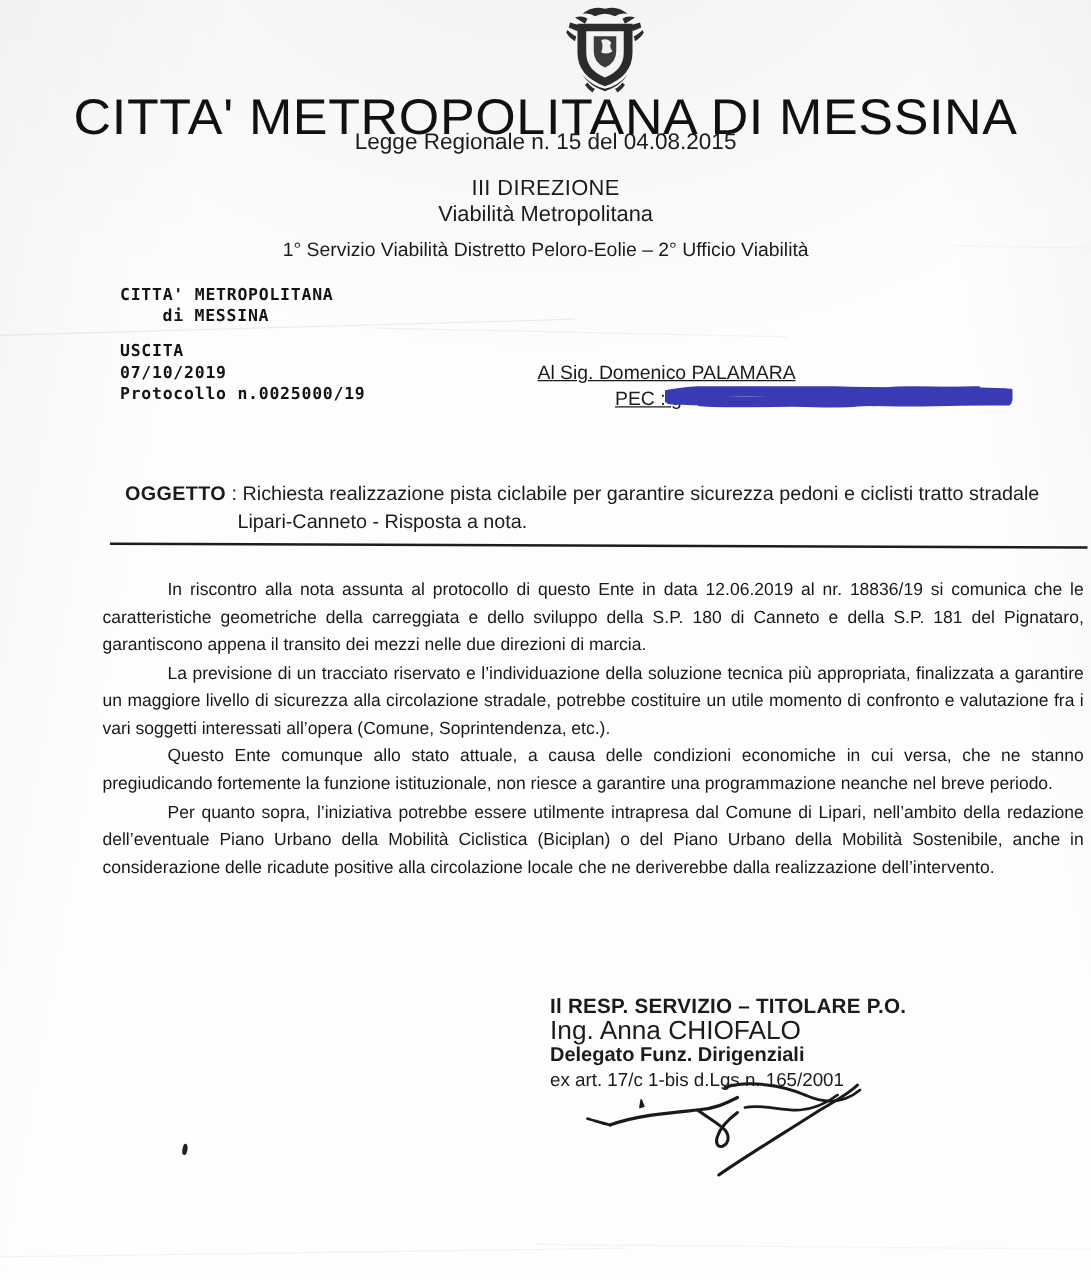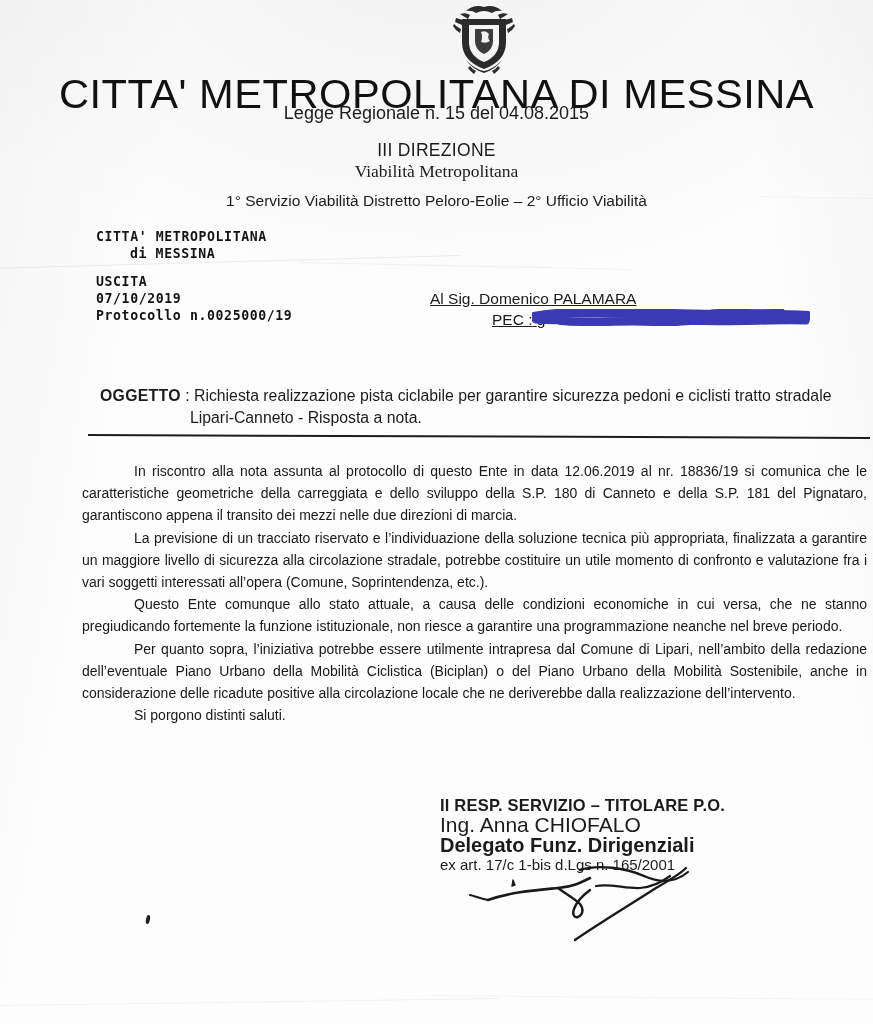--- a/index.html
+++ b/index.html
@@ -67,21 +67,21 @@
     font-size: 40px;
     letter-spacing: 0.5px;
     font-weight: 400;
     font-family: "Liberation Sans Narrow", "Liberation Sans", sans-serif;
     transform: scaleX(1.04);
     white-space: nowrap;
     color: #111;
   }
   #law-ref   { top: 103px; font-size: 18px; }
   #direction { top: 140px; font-size: 17.5px; letter-spacing: .3px; }
-  #department{ top: 161px; font-size: 17.5px; font-family: Liberation Serif, serif; }
+  #department{ top: 161px; font-size: 17.5px; }
   #office-line { top: 192px; font-size: 15.5px; }
 
   
   #protocol-stamp {
     position: absolute;
     left: 96px;
     top: 228px;
     font-family: "DejaVu Sans Mono", monospace;
     font-weight: 700;
     font-size: 13.2px;
@@ -158,21 +158,21 @@
   #signature-block {
     position: absolute;
     left: 440px;
     top: 795px;
     width: 400px;
     text-align: left;
     line-height: 20px;
   }
   #sig-role  { font-weight: 700; font-size: 16.5px; letter-spacing: .2px; }
   #sig-name  { font-size: 21px; }
-  #sig-deleg { font-weight: 700; font-size: 20px; }
+  #sig-deleg { font-weight: 700; font-size: 16px; }
   #sig-art   { font-size: 15px; }
 
   #handwritten-signature {
     position: absolute;
     left: 430px;
     top: 862px;
     width: 280px;
     height: 105px;
     pointer-events: none;
   }
@@ -272,21 +272,20 @@
     <span>Richiesta realizzazione pista ciclabile per garantire sicurezza pedoni e ciclisti tratto stradale</span>
     <span id="subject-text-2">Lipari-Canneto - Risposta a nota.</span>
   </div>
   <div id="subject-rule"></div>
 
   <div id="body-text">
     <p>In riscontro alla nota assunta al protocollo di questo Ente in data 12.06.2019 al nr. 18836/19 si comunica che le caratteristiche geometriche della carreggiata e dello sviluppo della S.P. 180 di Canneto e della S.P. 181 del Pignataro, garantiscono appena il transito dei mezzi nelle due direzioni di marcia.</p>
     <p>La previsione di un tracciato riservato e l’individuazione della soluzione tecnica più appropriata, finalizzata a garantire un maggiore livello di sicurezza alla circolazione stradale, potrebbe costituire un utile momento di confronto e valutazione fra i vari soggetti interessati all’opera (Comune, Soprintendenza, etc.).</p>
     <p>Questo Ente comunque allo stato attuale, a causa delle condizioni economiche in cui versa, che ne stanno pregiudicando fortemente la funzione istituzionale, non riesce a garantire una programmazione neanche nel breve periodo.</p>
     <p>Per quanto sopra, l’iniziativa potrebbe essere utilmente intrapresa dal Comune di Lipari, nell’ambito della redazione dell’eventuale Piano Urbano della Mobilità Ciclistica (Biciplan) o del Piano Urbano della Mobilità Sostenibile, anche in considerazione delle ricadute positive alla circolazione locale che ne deriverebbe dalla realizzazione dell’intervento.</p>
-    <p>Si porgono distinti saluti.</p>
   </div>
 
   <div id="signature-block">
     <div id="sig-role">Il RESP. SERVIZIO – TITOLARE P.O.</div>
     <div id="sig-name">Ing. Anna CHIOFALO</div>
     <div id="sig-deleg">Delegato Funz. Dirigenziali</div>
     <div id="sig-art">ex art. 17/c 1-bis d.Lgs n. 165/2001</div>
   </div>
 
   <div id="handwritten-signature">

